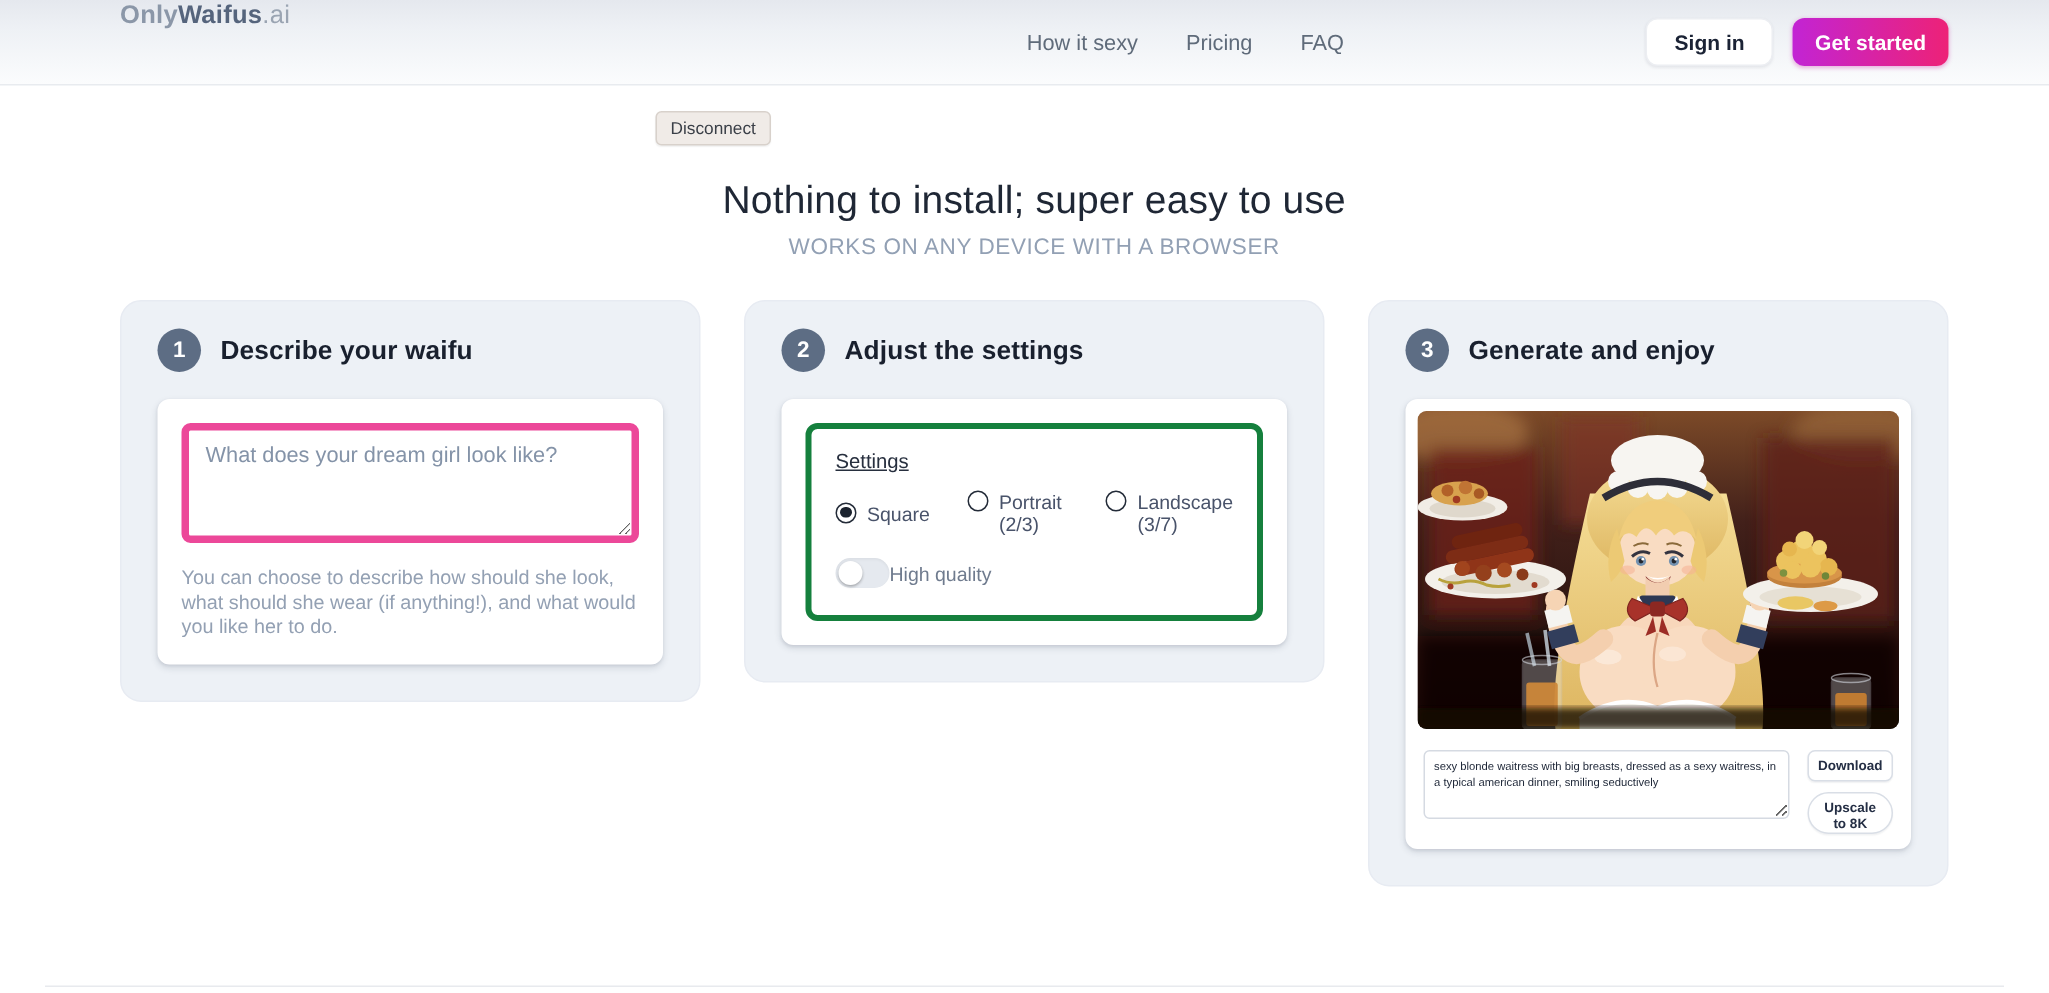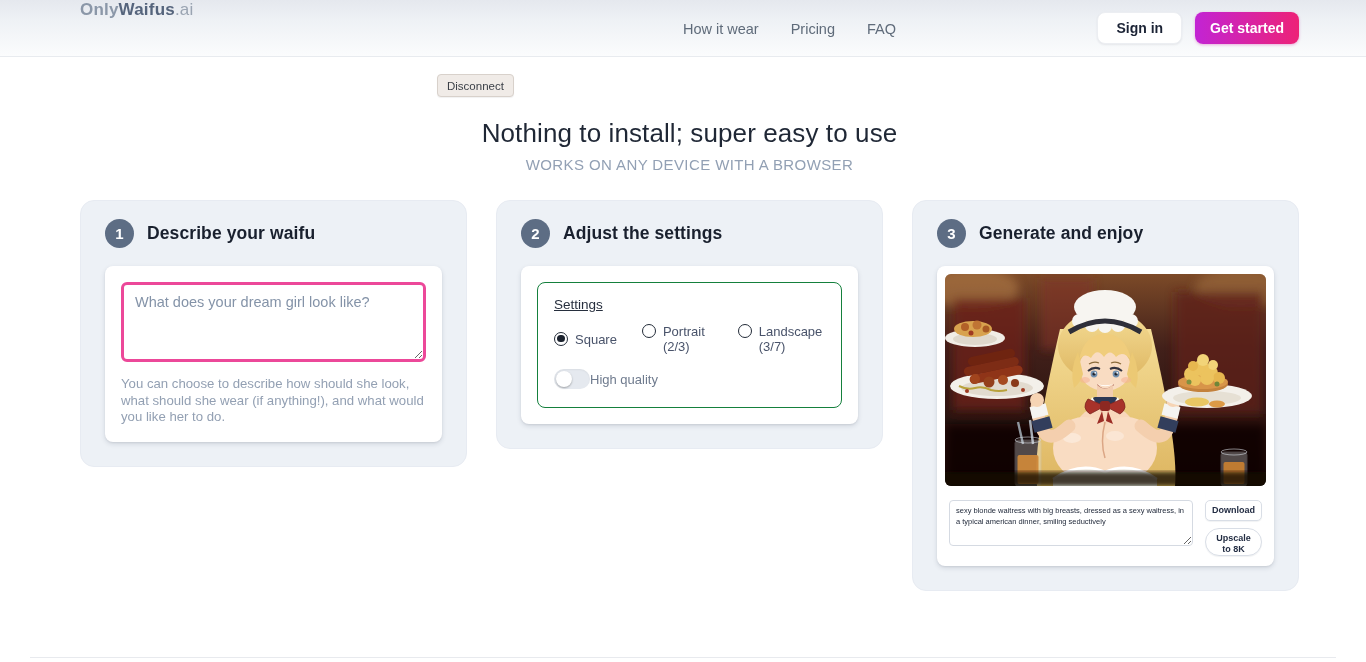--- a/index.html
+++ b/index.html
@@ -42,27 +42,27 @@
   .card { width:387px; background:#edf1f6; border:1px solid #e7ebf2; border-radius:14px;
     padding:18px 24px 24px 24px; }
   .card-head { display:flex; align-items:center; gap:13px; margin-bottom:18px; height:29px; }
   .num { width:29px; height:29px; border-radius:50%; background:#5d6d84; color:#fff;
     font-size:15px; font-weight:700; display:flex; align-items:center; justify-content:center; flex:0 0 29px; }
   .card-head h2 { font-size:17.5px; font-weight:700; color:#19202e; letter-spacing:.1px; }
   .panel { background:#fff; border-radius:8px; padding:16px;
     box-shadow:0 2px 5px rgba(25,35,60,.13), 0 1px 2px rgba(25,35,60,.07); }
 
   
-  .desc-textarea { width:100%; height:80px; resize:both; border:3px solid #ec4899; border-radius:6px;
+  .desc-textarea { width:100%; height:80px; resize:both; border:5px solid #ec4899; border-radius:6px;
     padding:9px 11px; font-family:"Liberation Sans",sans-serif; font-size:14.5px; color:#2a3342; outline:none; }
   .desc-textarea::placeholder { color:#8493a8; }
   .helper { margin-top:10px; font-size:13.2px; line-height:16.5px; color:#93a0b3; }
 
   
-  .fieldset { border:1px solid #15803d; border-radius:8px; padding:14px 16px 18px 16px; }
+  .fieldset { border:4px solid #15803d; border-radius:8px; padding:14px 16px 18px 16px; }
   .legend { font-size:13.5px; font-weight:500; color:#272f3e; text-decoration:underline; margin-bottom:12px; }
   .radios { display:flex; align-items:center; gap:25px; }
   .radio { display:flex; align-items:flex-start; gap:7px; cursor:pointer; }
   .radio-ring { width:14px; height:14px; border:1.6px solid #232b38; border-radius:50%;
     position:relative; background:#fff; flex:0 0 14px; }
   .radio-ring.checked::after { content:""; position:absolute; inset:2.2px; background:#1b222e; border-radius:50%; }
   .radio-label { font-size:13px; color:#49536a; }
   .toggle-row { margin-top:15px; display:flex; align-items:center; }
   .toggle { width:36px; height:20px; background:#e5e9ef; border-radius:10px; position:relative;
     box-shadow:inset 0 1px 2px rgba(0,0,0,.05); cursor:pointer; flex:0 0 36px; }
@@ -93,21 +93,21 @@
 
 <div class="page">
 
   <div class="artifact"></div>
 
   <header class="topbar">
     <div class="logo">
       <span class="l1">Only</span><span class="l2">Waifus</span><span class="l3">.ai</span>
     </div>
     <nav class="nav">
-      <a>How it wear</a>
+      <a>How it sexy</a>
       <a>Pricing</a>
       <a>FAQ</a>
     </nav>
     <div class="hdr-actions">
       <button class="btn-signin">Sign in</button>
       <button class="btn-getstarted">Get started</button>
     </div>
   </header>
 
   <button class="btn-disconnect">Disconnect</button>

